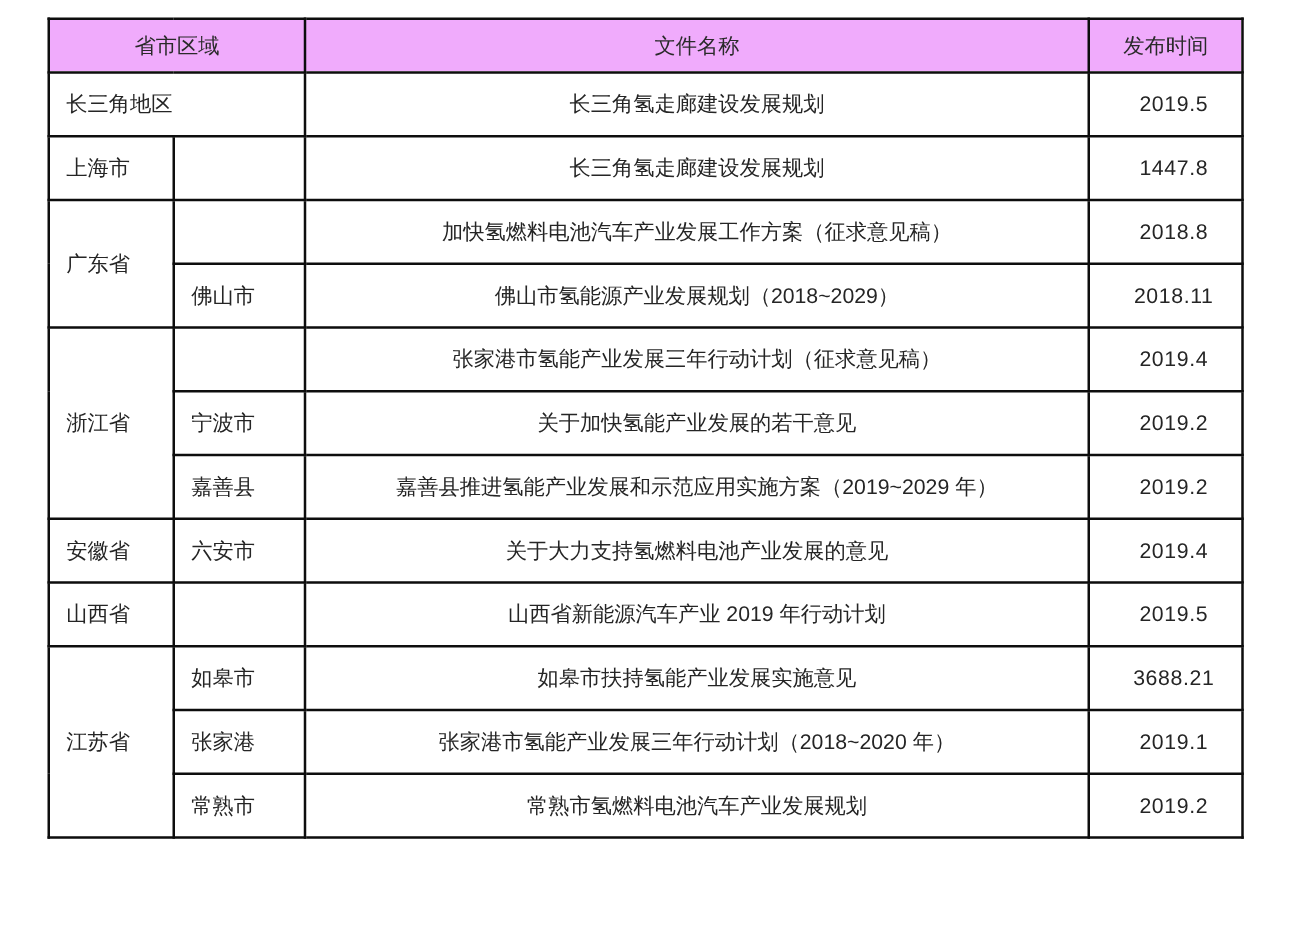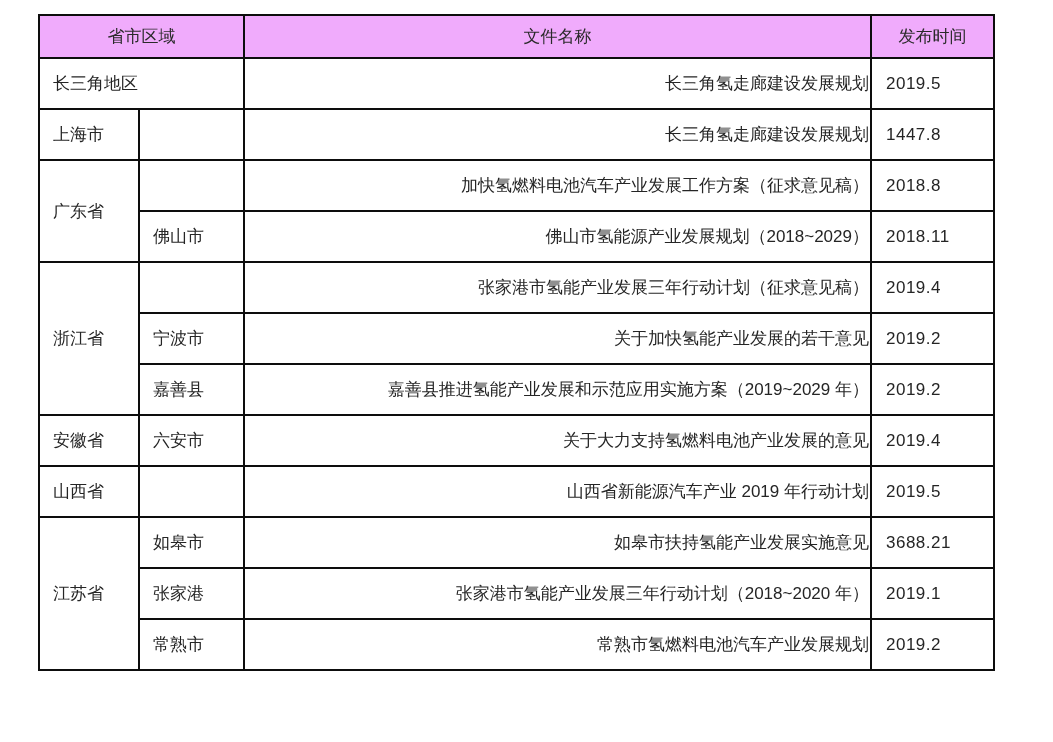--- a/index.html
+++ b/index.html
@@ -42,22 +42,22 @@
   }
   table.policy thead tr { height: 43px; }
   table.policy tbody tr { height: 51px; }
   table.policy th {
     background: #f0abfc;
     font-weight: normal;
     text-align: center;
     color: #2a2a2a;
   }
   td.province, td.city { padding-left: 13px; text-align: left; font-family: Liberation Mono, monospace; }
-  td.doc   { padding-left: 1px; text-align: right; }
-  td.date  { padding-left: 14px; text-align: left; letter-spacing: 0.5px; }
+  td.doc   { padding-left: 1px; text-align: center; }
+  td.date  { padding-left: 14px; text-align: center; letter-spacing: 0.5px; }
 </style>
 </head>
 <body>
 
 <div class="page">
 
   <table class="policy">
     <colgroup>
       <col style="width:100px">
       <col style="width:105px">

